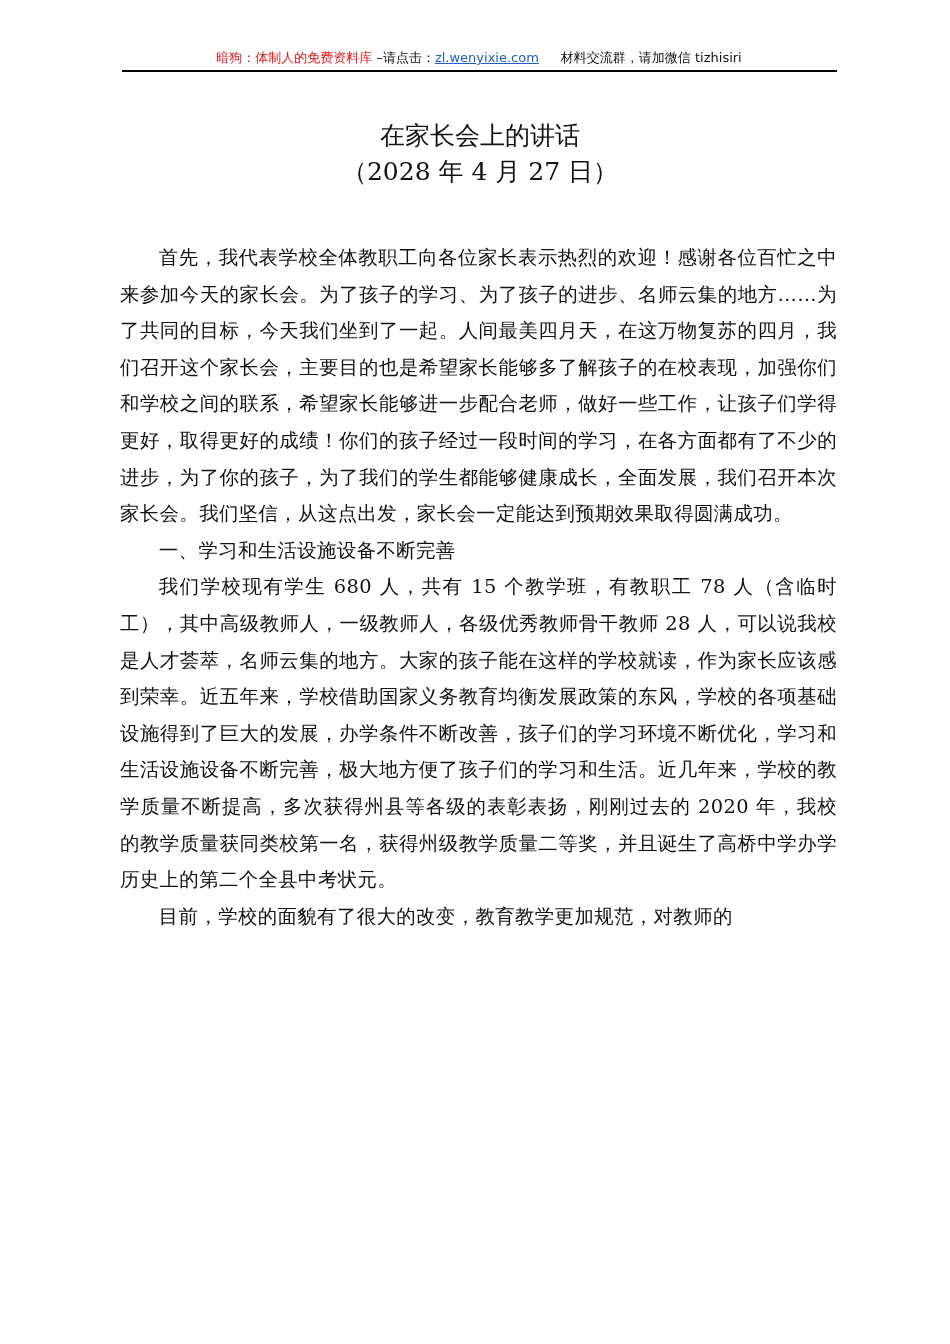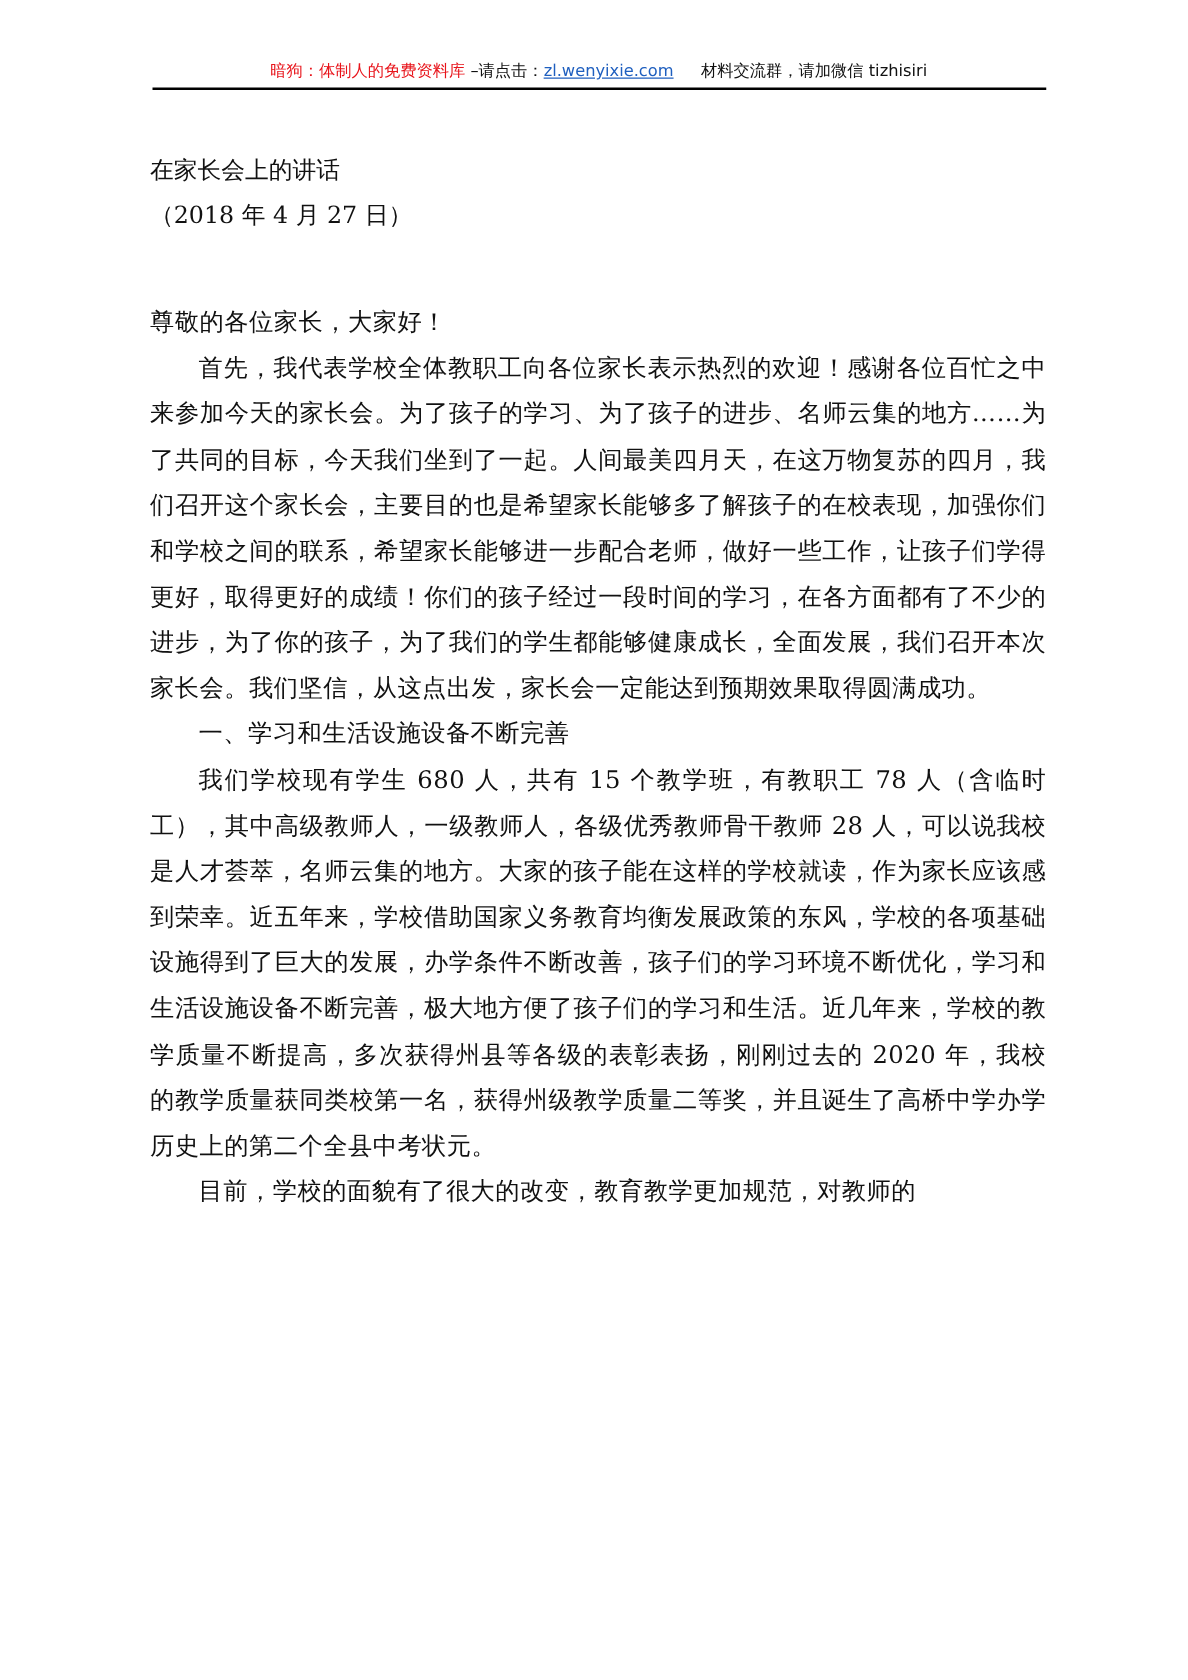--- a/index.html
+++ b/index.html
@@ -1,37 +1,36 @@
 <!DOCTYPE html>
 <html><head>
 <meta charset="utf-8">
 <style>
   html,body{margin:0;padding:0;background:#fff;}
   body{width:950px;height:1344px;position:relative;overflow:hidden;font-family:"DejaVu Serif","Liberation Serif",serif;color:#111;}
   .header{position:absolute;left:122px;top:46px;width:714px;height:24px;font-family:"DejaVu Sans","Liberation Sans",sans-serif;font-size:13px;line-height:24px;white-space:nowrap;text-align:center;}
   .header .red{color:#e8141b;}
   .header .link{color:#1f5fbf;text-decoration:underline;}
   .header-rule{position:absolute;left:122px;top:70px;width:715px;height:1.5px;background:#000;}
-  .title-block{position:absolute;left:120px;top:118px;width:720px;font-size:19px;line-height:36px;}
+  .title-block{position:absolute;left:120px;top:118px;width:720px;text-align:center;font-size:25px;line-height:36px;}
   .body-text{position:absolute;left:120px;top:240px;width:717px;font-size:19.4px;line-height:36.6px;text-align:justify;letter-spacing:0.4px;}
   .body-text p{margin:0;}
   .indent{text-indent:2em;}
 </style>
 </head>
 <body>
 
 <div class="header">
   <span class="red">暗狗：体制人的免费资料库</span><span> –请点击：</span><span class="link">zl.wenyixie.com</span><span style="display:inline-block;width:22px"></span><span>材料交流群，请加微信 tizhisiri</span>
 </div>
 <div class="header-rule"></div>
 
 <div class="title-block">
   <div>在家长会上的讲话</div>
-  <div>（2018 年 4 月 27 日）</div>
+  <div>（2028 年 4 月 27 日）</div>
 </div>
 
 <div class="body-text">
-  <p>尊敬的各位家长，大家好！</p>
   <p class="indent">首先，我代表学校全体教职工向各位家长表示热烈的欢迎！感谢各位百忙之中来参加今天的家长会。为了孩子的学习、为了孩子的进步、名师云集的地方……为了共同的目标，今天我们坐到了一起。人间最美四月天，在这万物复苏的四月，我们召开这个家长会，主要目的也是希望家长能够多了解孩子的在校表现，加强你们和学校之间的联系，希望家长能够进一步配合老师，做好一些工作，让孩子们学得更好，取得更好的成绩！你们的孩子经过一段时间的学习，在各方面都有了不少的进步，为了你的孩子，为了我们的学生都能够健康成长，全面发展，我们召开本次家长会。我们坚信，从这点出发，家长会一定能达到预期效果取得圆满成功。</p>
   <p class="indent">一、学习和生活设施设备不断完善</p>
   <p class="indent">我们学校现有学生 680 人，共有 15 个教学班，有教职工 78 人（含临时工），其中高级教师人，一级教师人，各级优秀教师骨干教师 28 人，可以说我校是人才荟萃，名师云集的地方。大家的孩子能在这样的学校就读，作为家长应该感到荣幸。近五年来，学校借助国家义务教育均衡发展政策的东风，学校的各项基础设施得到了巨大的发展，办学条件不断改善，孩子们的学习环境不断优化，学习和生活设施设备不断完善，极大地方便了孩子们的学习和生活。近几年来，学校的教学质量不断提高，多次获得州县等各级的表彰表扬，刚刚过去的 2020 年，我校的教学质量获同类校第一名，获得州级教学质量二等奖，并且诞生了高桥中学办学历史上的第二个全县中考状元。</p>
   <p class="indent">目前，学校的面貌有了很大的改变，教育教学更加规范，对教师的</p>
 </div>
 
 </body></html>

